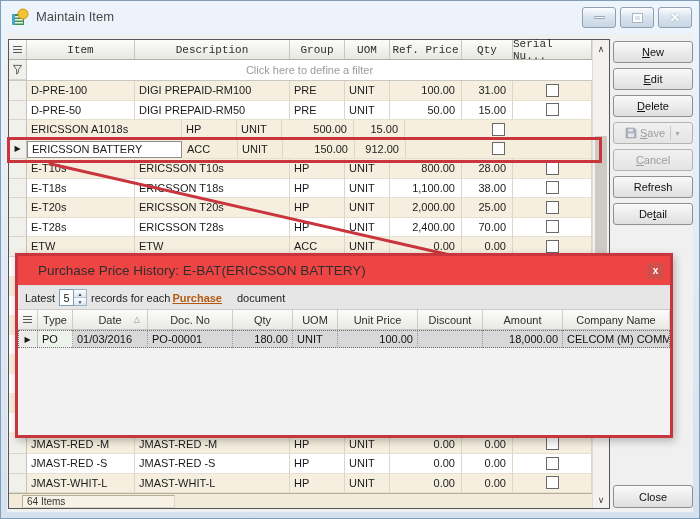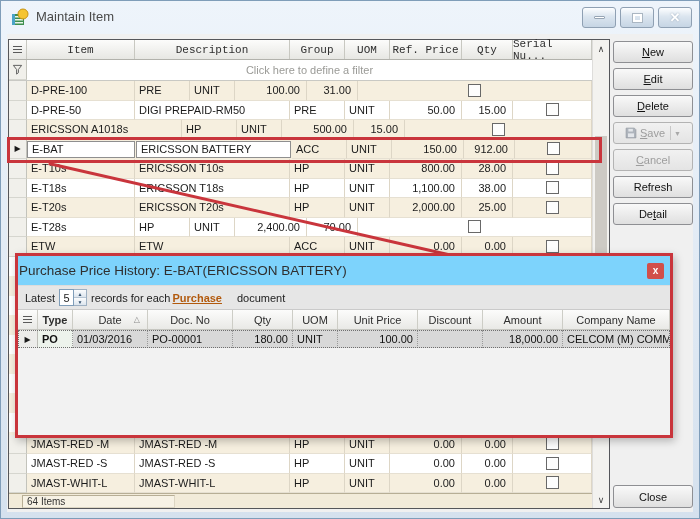--- a/index.html
+++ b/index.html
@@ -67,40 +67,40 @@
   .save-inner{display:flex;align-items:center;gap:3px;width:100%;justify-content:center;}
   .save-divider{width:1px;height:14px;background:#c7c7c7;margin-left:2px;}
   .dd-arrow{font-size:7px;color:#a8a8a8;}
   
   .row-annot{position:absolute;left:6px;top:136px;width:595px;height:26px;border:3px solid #c9353c;z-index:6;}
   .annot-line{position:absolute;left:48px;top:161px;width:414px;height:3px;background:#c9353c;
     transform:rotate(12.85deg);transform-origin:0 0;z-index:6;}
   
   .popup{position:absolute;left:14px;top:252px;width:658px;height:185px;border:3px solid #c9353c;
     background:#f2f2f2;z-index:10;box-shadow:2px 3px 8px rgba(0,0,0,.25);}
-  .ptitle{height:30px;background:#7dd3fc;border-bottom:1px solid #dcdcdc;display:flex;align-items:center;
-    padding-left:1px;font-size:13.5px;color:#2f2f2f;position:relative;}
+  .ptitle{height:30px;background:#ef4444;border-bottom:1px solid #dcdcdc;display:flex;align-items:center;
+    padding-left:20px;font-size:13.5px;color:#2f2f2f;position:relative;}
   .pclose{position:absolute;right:6px;top:7px;width:17px;height:16px;background:#d14f4a;border-radius:2px;
     color:#fff;font-size:10px;font-weight:bold;display:flex;align-items:center;justify-content:center;line-height:1;}
   .ptoolbar{height:24px;background:#e6e6e6;border-bottom:1px solid #cacaca;display:flex;align-items:center;
     padding-left:7px;font-size:11px;color:#222;}
   .spinner{display:flex;margin:0 4px;height:17px;}
   .spin-val{width:15px;background:#fff;border:1px solid #7f9db9;display:flex;align-items:center;
     justify-content:center;font-size:11px;}
   .spin-btns{display:flex;flex-direction:column;width:13px;border:1px solid #9eb0c2;border-left:none;}
   .spin-btns span{flex:1;display:flex;align-items:center;justify-content:center;font-size:5px;color:#33506e;
     background:linear-gradient(#fbfcfd,#dce5ee);}
   .spin-btns span + span{border-top:1px solid #b6c4d2;}
   .plink{color:#b25a0e;font-weight:bold;text-decoration:underline;margin-left:2px;}
   .pdoc{margin-left:15px;}
   .phrow{display:flex;height:20px;background:linear-gradient(#fcfcfb,#e9e9e6);border-bottom:1px solid #c6c6c0;
     font-size:11px;color:#2e2e2e;}
   .phcell{border-right:1px solid #cdcdc6;display:flex;align-items:center;justify-content:center;position:relative;}
   .p0{width:20px;flex:none;}
-  .p1{width:35px;flex:none;font-weight:bold;}
+  .p1{width:35px;flex:none;}
   .p2{width:75px;flex:none;}
   .p3{width:85px;flex:none;}
   .p4{width:60px;flex:none;}
   .p5{width:45px;flex:none;}
   .p6{width:80px;flex:none;}
   .p7{width:65px;flex:none;}
   .p8{width:80px;flex:none;}
   .p9{flex:1;}
   .sort-tri{position:absolute;right:7px;font-size:8px;color:#8d8d8d;}
   .pdrow{display:flex;height:18px;background:#d8d8d8;outline:1px dotted #6f6f6f;outline-offset:-1px;
@@ -159,20 +159,21 @@
         <svg width="11" height="11" viewBox="0 0 12 12">
           <path d="M1.5 1.5h9L7 6v3.5l-2 1.5V6z" fill="none" stroke="#555" stroke-width="1"></path>
         </svg>
       </div>
       <div class="filter-text">Click here to define a filter</div>
     </div>
 
     <div class="trow beige">
       <div class="gutcell"></div>
       <div class="cell c1">D-PRE-100</div>
+      <div class="cell c2">DIGI PREPAID-RM100</div>
       <div class="cell c3">PRE</div>
       <div class="cell c4">UNIT</div>
       <div class="cell c5 num">100.00</div>
       <div class="cell c6 num">31.00</div>
       <div class="cell c7 ctr">
           <span class="cb"></span>
         </div>
     </div>
     <div class="trow white">
       <div class="gutcell"></div>
@@ -194,21 +195,20 @@
       <div class="cell c5 num">500.00</div>
       <div class="cell c6 num">15.00</div>
       <div class="cell c7 ctr">
           <span class="cb"></span>
         </div>
     </div>
     <div class="trow sel">
       <div class="gutcell">
           <span class="marker">▶</span>
         </div>
-      <div class="cell c1 editor">E-BAT</div>
       <div class="cell c2 editor">ERICSSON BATTERY</div>
       <div class="cell c3">ACC</div>
       <div class="cell c4">UNIT</div>
       <div class="cell c5 num">150.00</div>
       <div class="cell c6 num">912.00</div>
       <div class="cell c7 ctr">
           <span class="cb"></span>
         </div>
     </div>
     <div class="trow beige">
@@ -243,20 +243,21 @@
       <div class="cell c4">UNIT</div>
       <div class="cell c5 num">2,000.00</div>
       <div class="cell c6 num">25.00</div>
       <div class="cell c7 ctr">
           <span class="cb"></span>
         </div>
     </div>
     <div class="trow white">
       <div class="gutcell"></div>
       <div class="cell c1">E-T28s</div>
+      <div class="cell c2">ERICSSON T28s</div>
       <div class="cell c3">HP</div>
       <div class="cell c4">UNIT</div>
       <div class="cell c5 num">2,400.00</div>
       <div class="cell c6 num">70.00</div>
       <div class="cell c7 ctr">
           <span class="cb"></span>
         </div>
     </div>
     <div class="trow beige">
       <div class="gutcell"></div>

